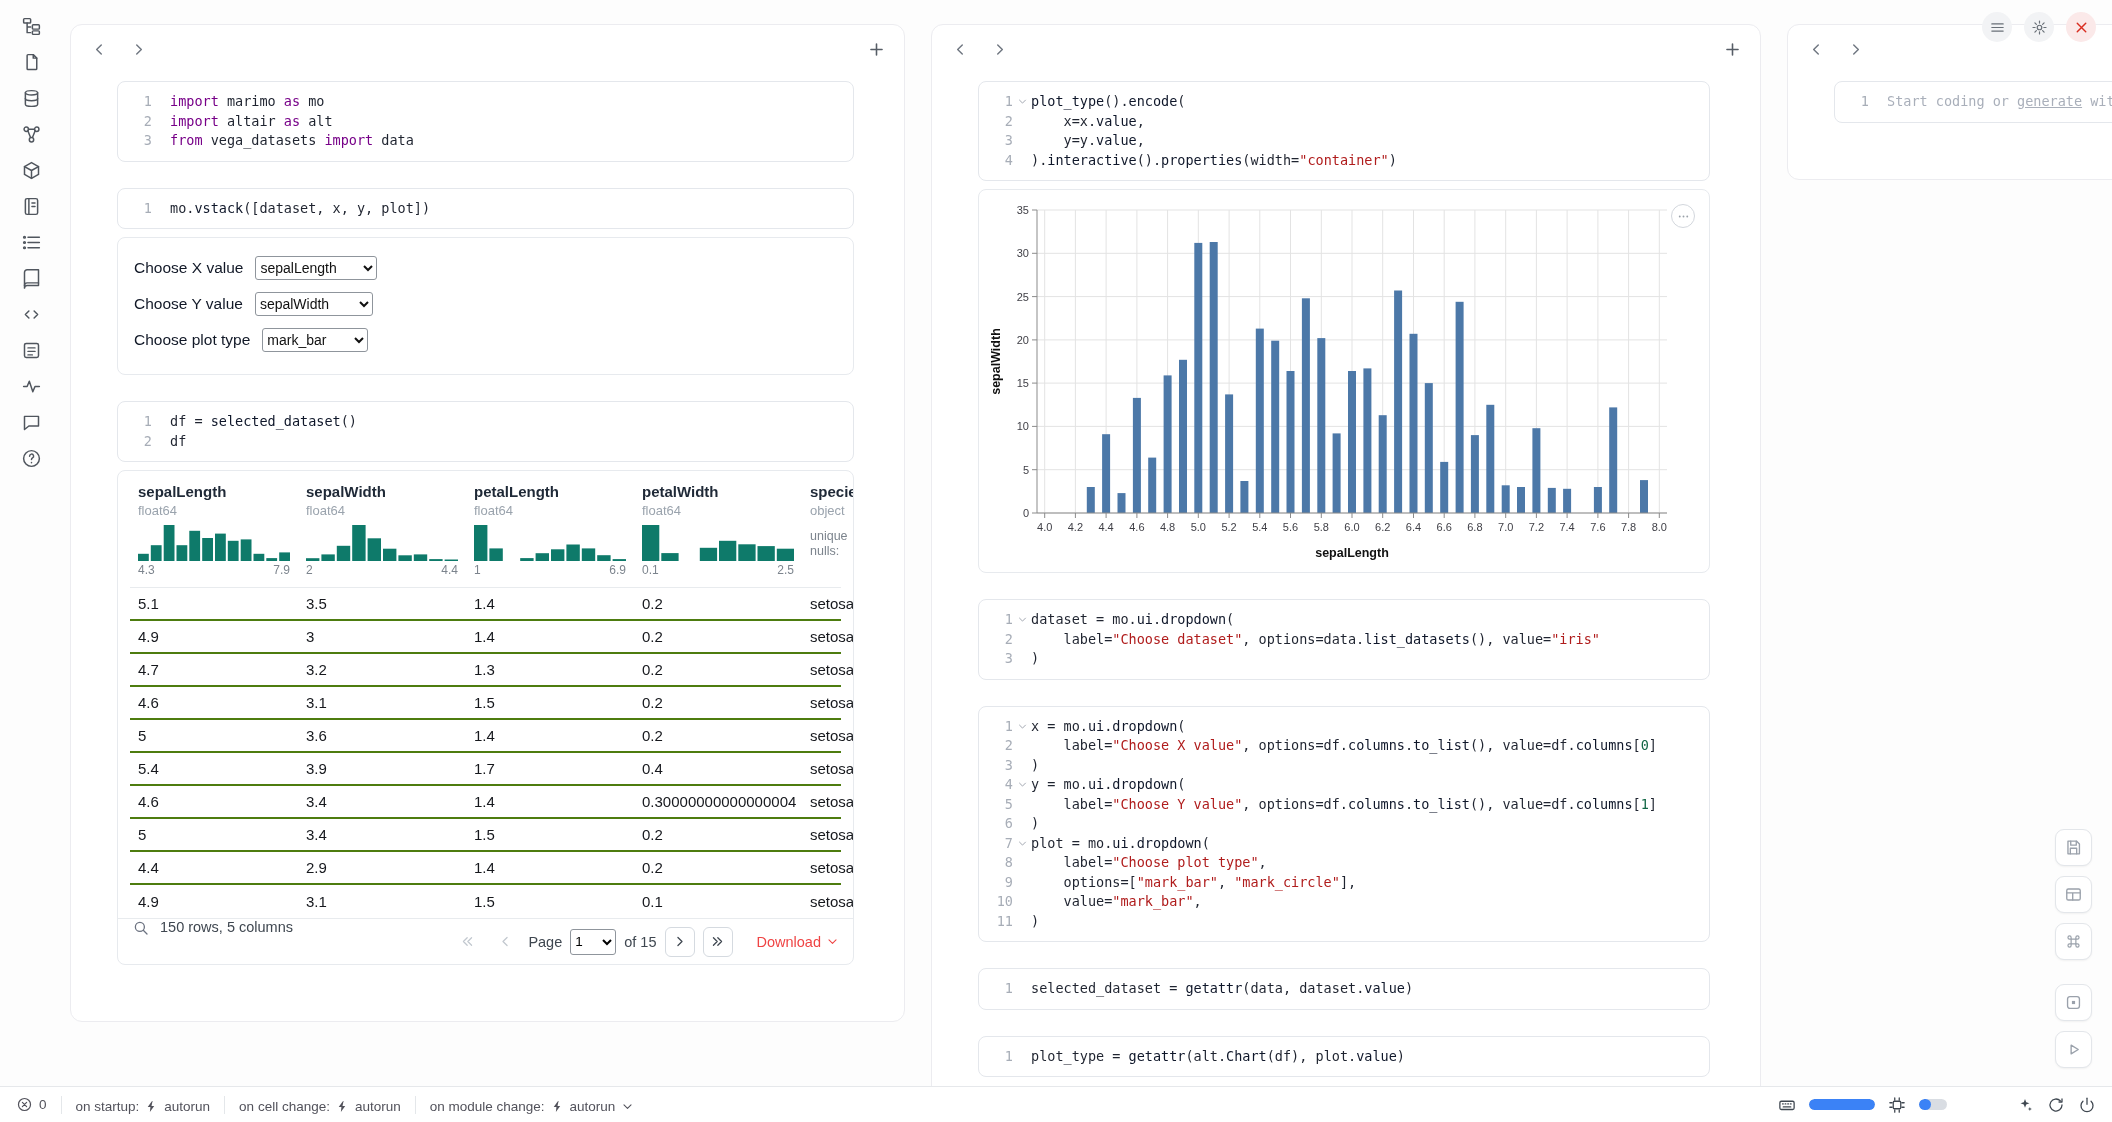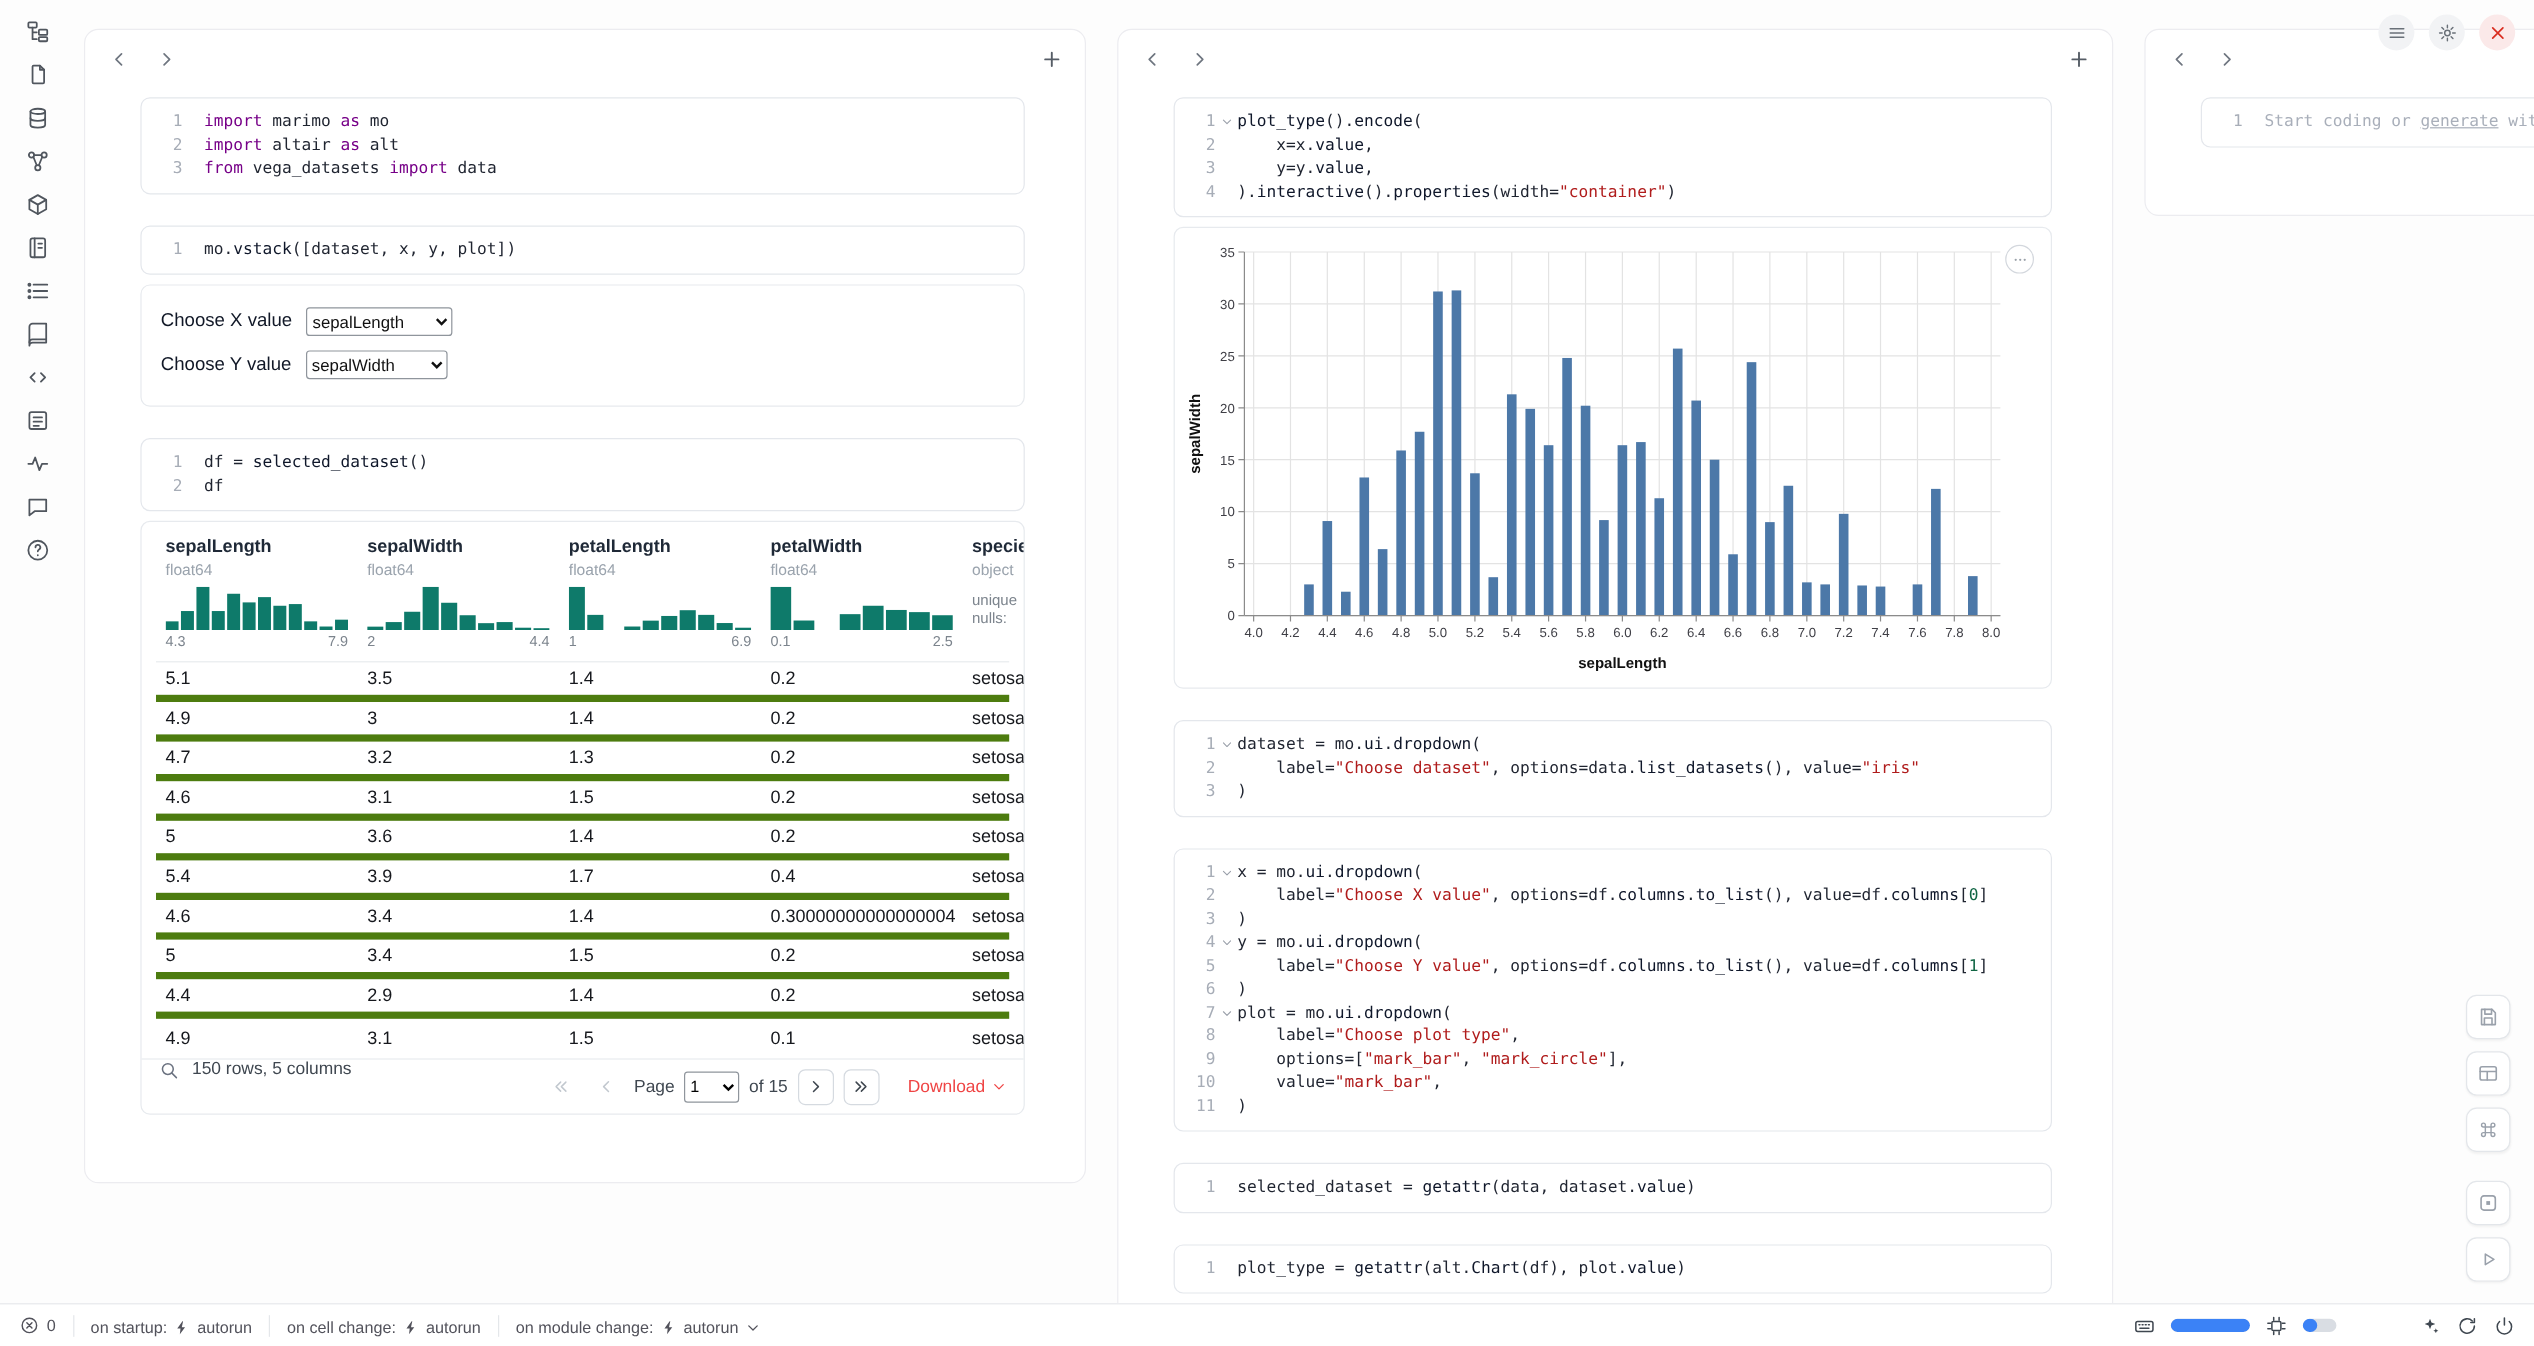--- a/index.html
+++ b/index.html
@@ -56,21 +56,21 @@
   .tbl-scroll{overflow:hidden;padding:12px 12px 0}
   .t-head{display:flex}
   .t-col{width:168px;flex:none;padding:0 8px;overflow:hidden}
   .t-col.last,.t-cell.last{width:160px}
   .t-name{font-weight:700;color:#1f2937;font-size:15px;height:20px;white-space:nowrap}
   .t-type{color:#9aa3ad;font-size:13px;height:18px}
   .t-hist{height:36px;margin-top:4px}
   .t-mm{display:flex;justify-content:space-between;color:#7c848d;font-size:12px;height:16px;margin-top:2px}
   .t-stats{color:#7c848d;font-size:12.5px;line-height:15px;margin-top:8px}
   .t-body{border-top:1px solid #e8ebee;margin-top:8px}
-  .t-row{display:flex;height:33px;align-items:center;border-bottom:6px solid #4d7c0f}
+  .t-row{display:flex;height:33px;align-items:center;border-bottom:2px solid #4d7c0f}
   .t-row:last-child{border-bottom:none}
   .t-cell{width:168px;flex:none;padding:0 8px;color:#16181d;overflow:hidden;white-space:nowrap}
   .tbl-footer{display:flex;height:46px;border-top:1px solid #e8ebee;padding:0 14px;gap:10px;font-size:14.5px;color:#3f4750}
   .ficon{width:18px;height:18px;color:#6b7280}
   .pg-group{margin-left:auto;display:flex;align-items:center;gap:8px}
   .pg-btn{width:30px;height:30px;border:1px solid #d5dae0;border-radius:6px;display:flex;align-items:center;justify-content:center;color:#3f4750;background:#fff}
   .pg-btn svg{width:15px;height:15px}
   .pg-dis{border:none;color:#c2c8cf}
   .page-select{width:46px;height:26px;font-size:13.5px;border:1px solid #8f959c;border-radius:3px;background:#fff}
   .dl{display:flex;align-items:center;gap:5px;margin-left:14px;color:#ef4444}
@@ -221,20 +221,24 @@
             <div class="code-line"><span class="ln">1</span><span class="fold"></span><span class="code-text"><span class="tk-p">mo.</span><span class="tk-f">vstack</span><span class="tk-p">([dataset, x, y, plot])</span></span></div>
           </div>
           <div class="output-box controls">
             <div class="ctl-row">
       <span class="ctl-label">Choose X value</span>
       <select class="ctl-select ctl-1"><option>sepalLength</option></select>
     </div>
             <div class="ctl-row">
       <span class="ctl-label">Choose Y value</span>
       <select class="ctl-select ctl-2"><option>sepalWidth</option></select>
+    </div>
+            <div class="ctl-row">
+      <span class="ctl-label">Choose plot type</span>
+      <select class="ctl-select ctl-3"><option>mark_bar</option></select>
     </div>
           </div>
         </div>
         <div class="cell">
           <div class="code-box">
             <div class="code-line"><span class="ln">1</span><span class="fold"></span><span class="code-text"><span class="tk-p">df = </span><span class="tk-f">selected_dataset</span><span class="tk-p">()</span></span></div>
             <div class="code-line"><span class="ln">2</span><span class="fold"></span><span class="code-text"><span class="tk-p">df</span></span></div>
           </div>
           <div class="output-box tbl">
     <div class="tbl-scroll">

